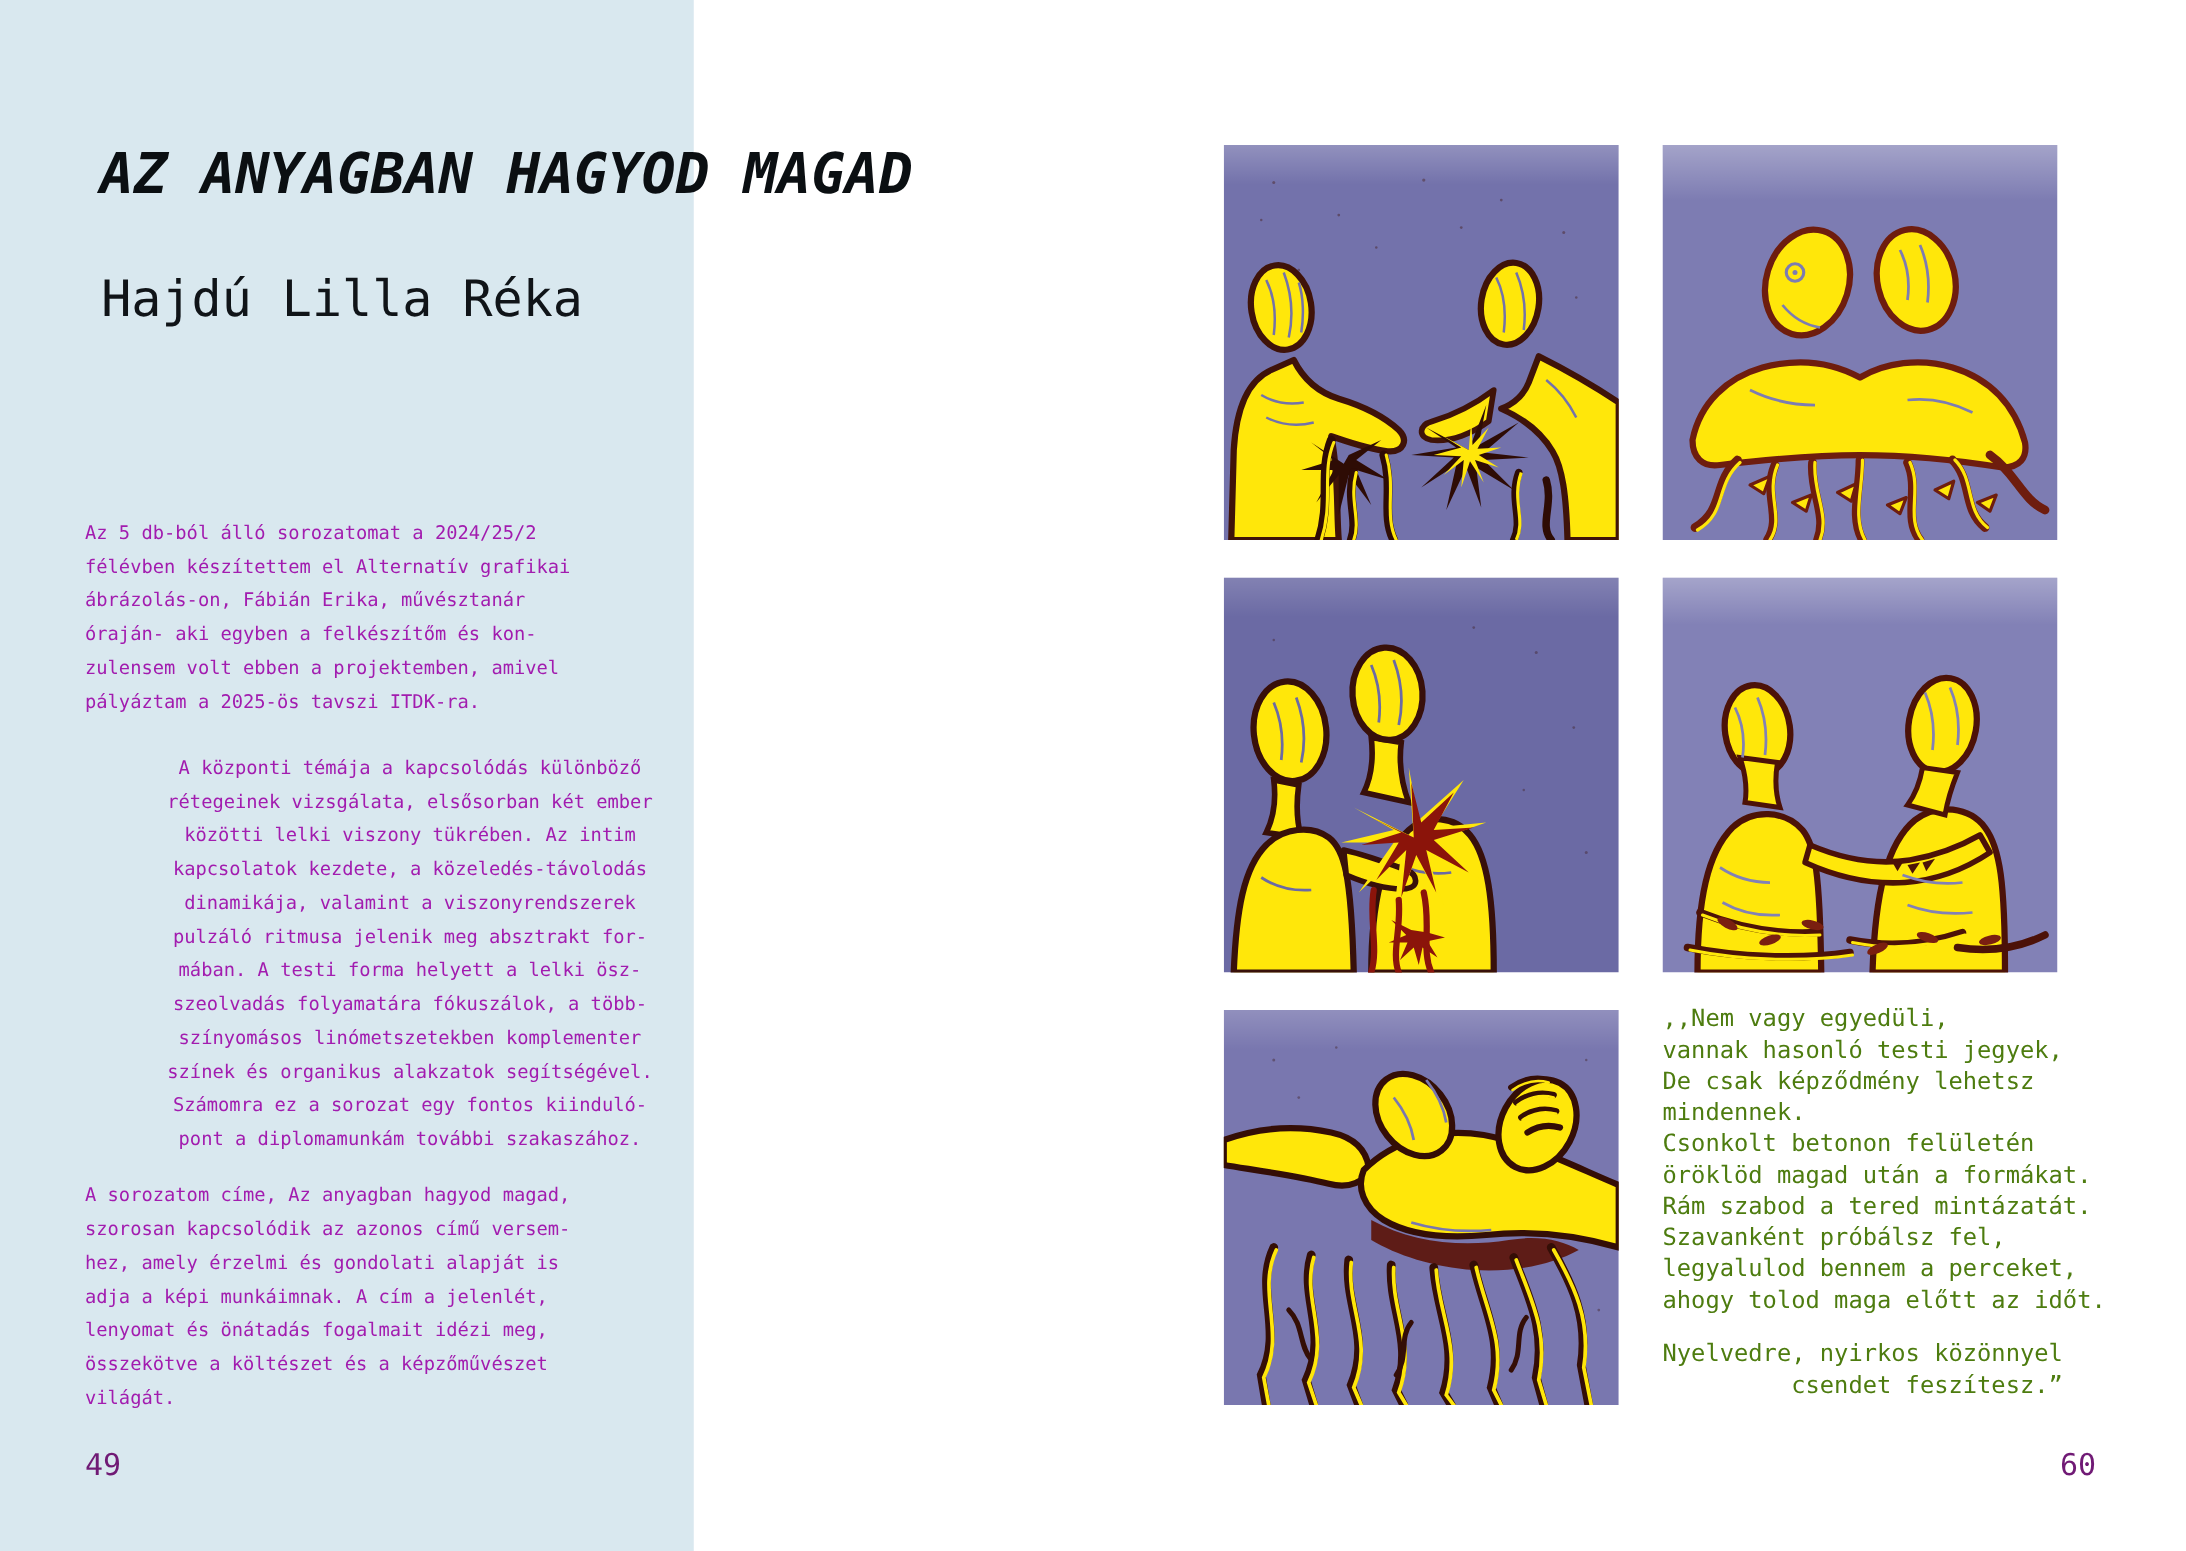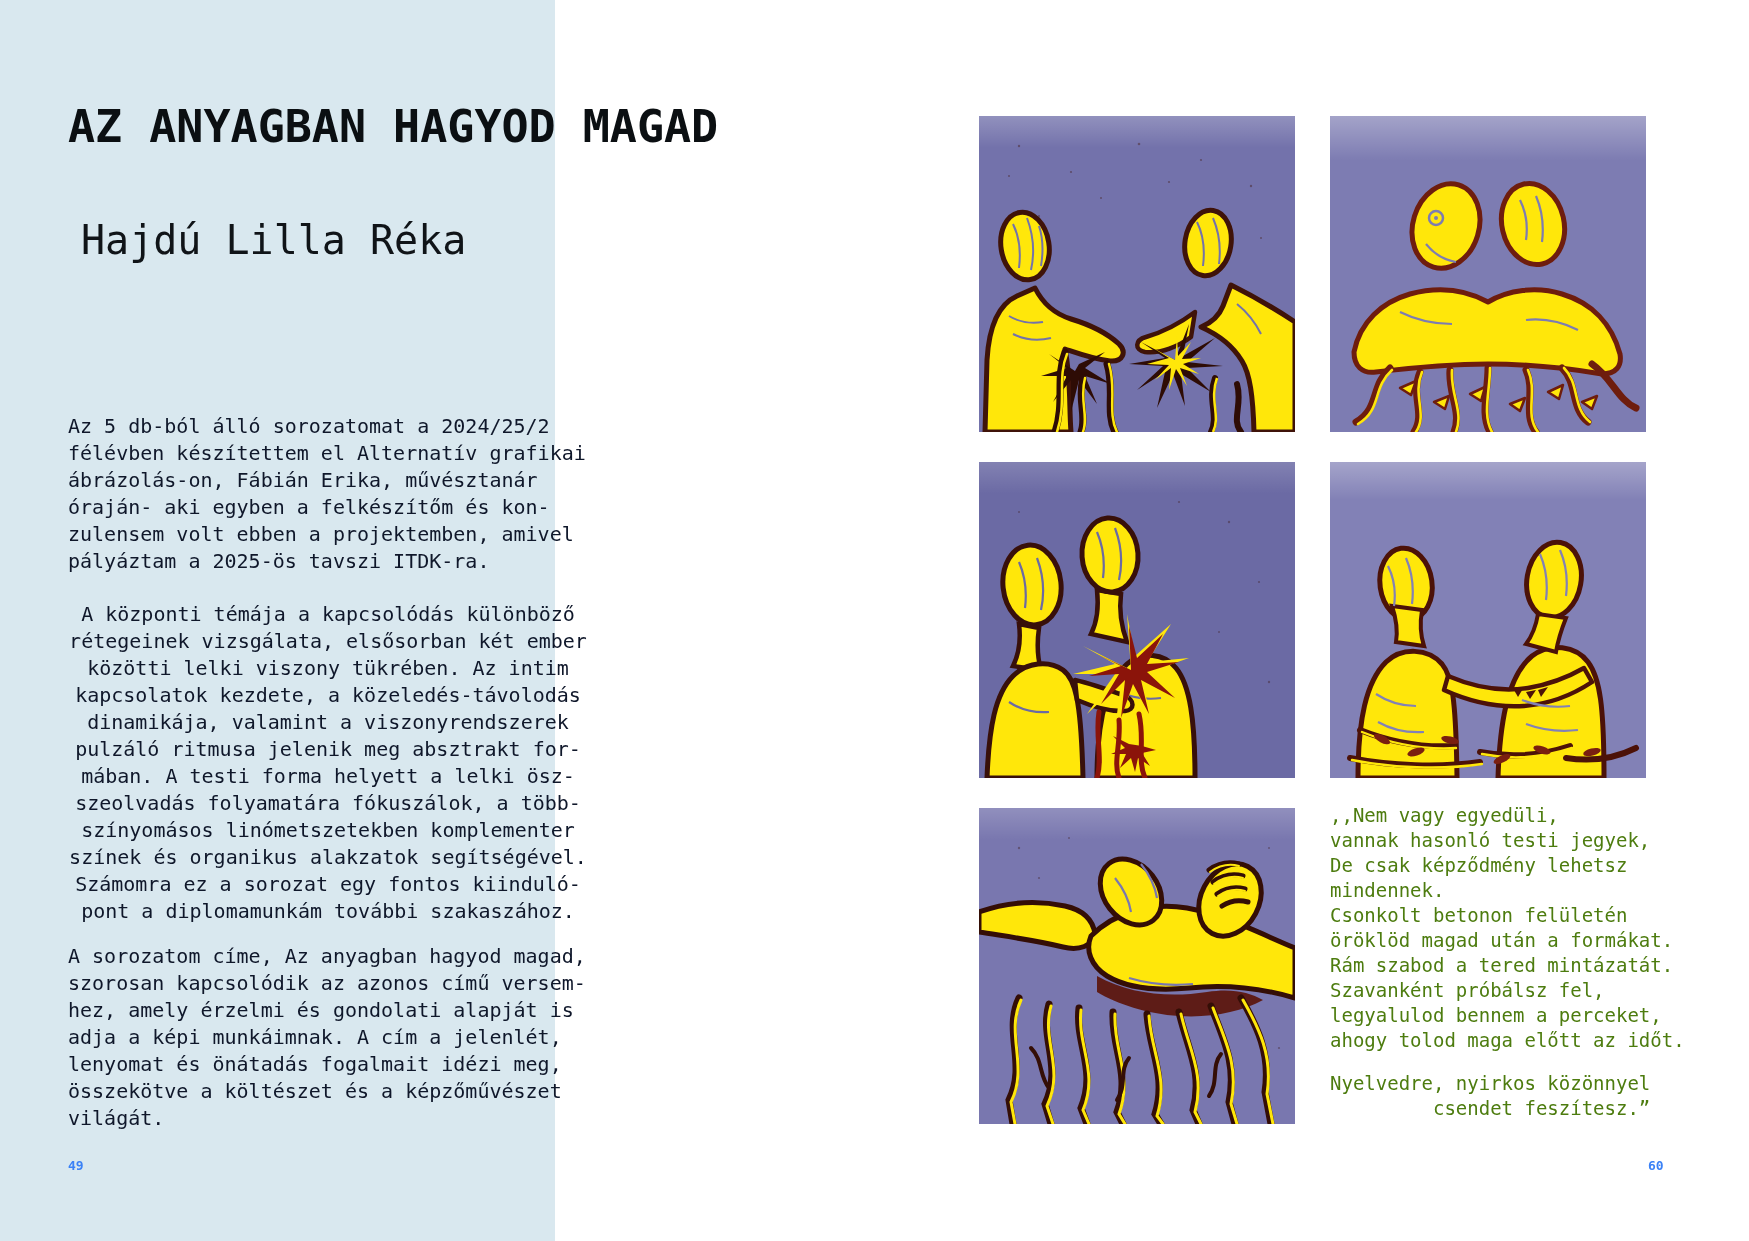--- a/index.html
+++ b/index.html
@@ -16,27 +16,27 @@
     position:absolute;left:68px;top:100px;
     font-size:45px;font-weight:bold;letter-spacing:0px;
     white-space:nowrap;color:#0b0f12;
   }
   .author{
     position:absolute;left:66px;top:202px;
     font-size:40px;font-weight:400;white-space:nowrap;color:#101418;
   }
   .body-par{
     position:absolute;left:68px;width:520px;
-    font-size:20px;line-height:27px;white-space:pre-line;color:#0f172a;
+    font-size:15px;line-height:27px;white-space:pre-line;color:#a21caf;
   }
   .par-1{top:413px;}
   .par-2{top:601px;text-align:center;}
   .par-3{top:943px;}
   .page-num{
-    position:absolute;font-size:13px;font-weight:bold;color:#3b82f6;
+    position:absolute;font-size:24px;font-weight:normal;color:#701a75;
   }
   .page-num-left{left:68px;top:1158px;}
   .page-num-right{left:1648px;top:1158px;}
   .poem{
     position:absolute;left:1330px;top:803px;
     font-size:19px;line-height:25px;white-space:pre-line;color:#4d7c0f;
   }
   .poem-closing{top:1071px;text-align:right;}
   .artwork{
     position:absolute;width:316px;height:316px;margin:0;padding:0;
@@ -47,21 +47,21 @@
   .art-3{left:979px;top:462px;}
   .art-4{left:1330px;top:462px;}
   .art-5{left:979px;top:808px;}
   .artwork svg{display:block;}
 </style>
 </head>
 <body>
 
 <div class="left-panel"></div>
 
-<h1 class="title" style="margin:0;">AZ ANYAGBAN HAGYOD MAGAD</h1>
+<h1 class="title" style="margin:12px;font-style:italic;">AZ ANYAGBAN HAGYOD MAGAD</h1>
 <h2 class="author" style="margin:15px;font-weight:400;">Hajdú Lilla Réka</h2>
 
 <div class="body-par par-1">Az 5 db-ból álló sorozatomat a 2024/25/2
 félévben készítettem el Alternatív grafikai
 ábrázolás-on, Fábián Erika, művésztanár
 óraján- aki egyben a felkészítőm és kon-
 zulensem volt ebben a projektemben, amivel
 pályáztam a 2025-ös tavszi ITDK-ra.</div>
 <div class="body-par par-2">A központi témája a kapcsolódás különböző
 rétegeinek vizsgálata, elsősorban két ember

